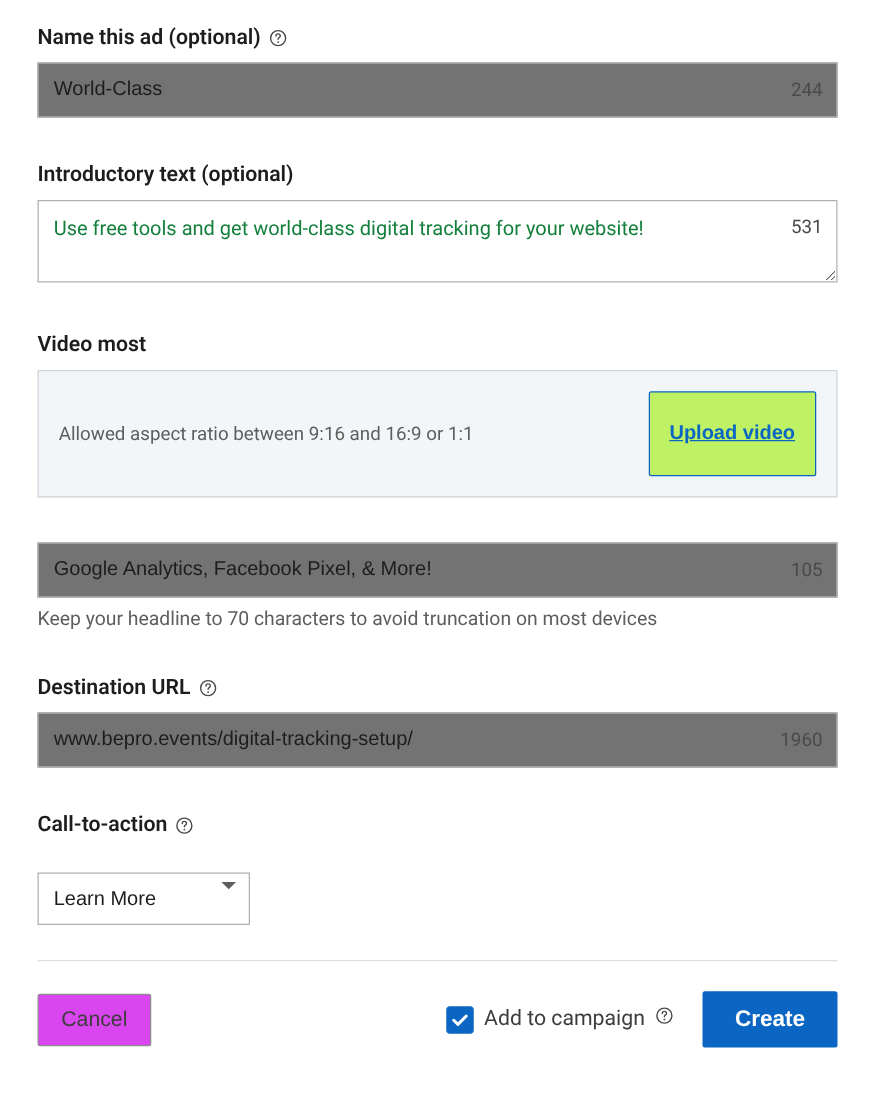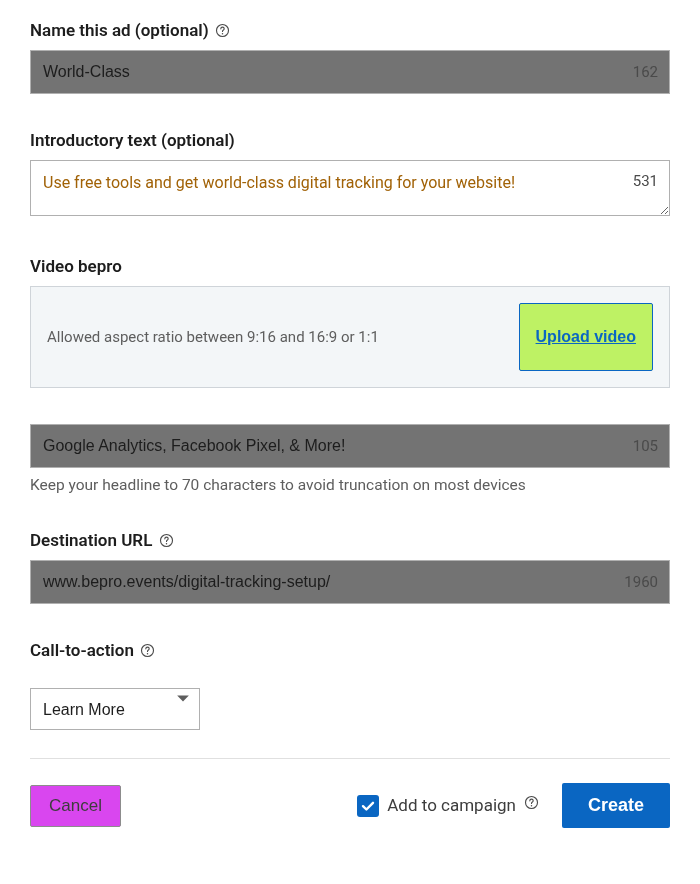--- a/index.html
+++ b/index.html
@@ -42,25 +42,25 @@
     width: 100%;
     height: 44px;
     border: 1px solid #b0b0b0;
     padding: 0 60px 0 12px;
     font-size: 16px;
     color: #1d1d1d;
     background: #737373;
   }
   .textarea {
     width: 100%;
-    height: 56px;
+    height: 66px;
     border: 1px solid #b0b0b0;
     padding: 12px 60px 12px 12px;
     font-size: 16px;
-    color: #a16207;
+    color: #15803d;
     background: #fff;
     resize: vertical;
     font-family: inherit;
   }
   .counter {
     position: absolute;
     right: 12px;
     top: 12px;
     font-size: 15px;
     color: #4a4a4a;
@@ -189,37 +189,37 @@
     <span class="help-icon">
       <svg width="15" height="15" viewBox="0 0 16 16" fill="none">
           <circle cx="8" cy="8" r="6.4" stroke="currentColor" stroke-width="1.2"></circle>
           <path d="M6.2 6.2c0-1 .8-1.8 1.8-1.8s1.8.8 1.8 1.8c0 .9-.6 1.2-1.2 1.6-.4.3-.6.6-.6 1.2" stroke="currentColor" stroke-width="1.2" stroke-linecap="round"></path>
           <circle cx="8" cy="11.4" r="0.8" fill="currentColor"></circle>
         </svg>
     </span>
   </div>
   <div class="input-wrap">
     <input type="text" class="text-input" value="World-Class" style="">
-    <span class="counter centered">162</span>
+    <span class="counter centered">244</span>
   </div>
 </div>
 
 <div class="field">
   <div class="label-row">
     <span class="label">Introductory text (optional)</span>
   </div>
   <div class="input-wrap">
     <textarea class="textarea" style="">Use free tools and get world-class digital tracking for your website!</textarea>
     <span class="counter">531</span>
   </div>
 </div>
 
 <div class="field">
   <div class="label-row">
-    <span class="label">Video bepro</span>
+    <span class="label">Video most</span>
   </div>
   <div class="video-box">
     <span class="video-hint">Allowed aspect ratio between 9:16 and 16:9 or 1:1</span>
     <button class="upload-btn">Upload video</button>
   </div>
 </div>
 
 <div class="field">
   <div class="input-wrap">
     <input type="text" class="text-input" value="Google Analytics, Facebook Pixel, &amp; More!" style="">

